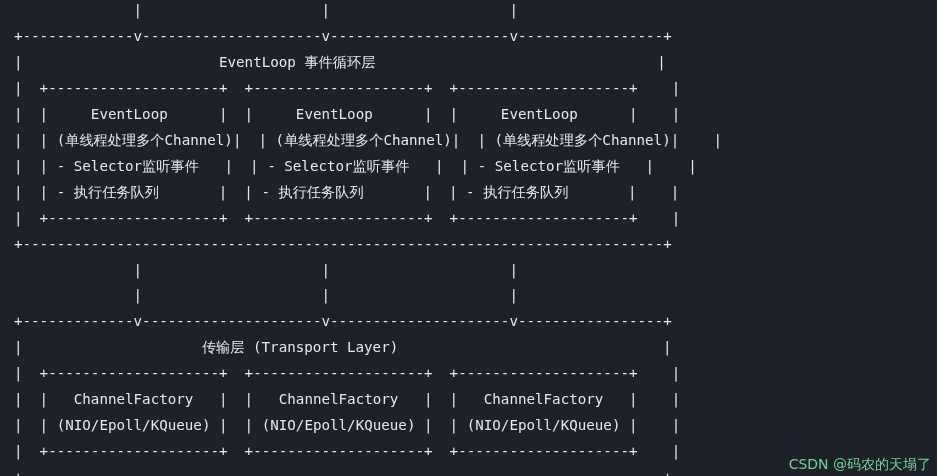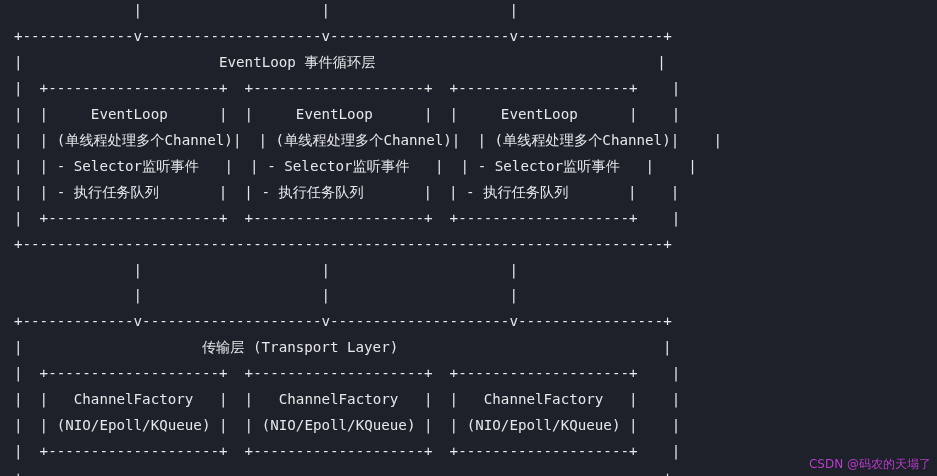--- a/index.html
+++ b/index.html
@@ -28,23 +28,23 @@
     color: #e6e7ea;
     white-space: pre;
     font-weight: 400;
     -webkit-font-smoothing: antialiased;
   }
   #watermark {
     position: absolute;
     right: 6px;
     bottom: 3px;
     font-family: "DejaVu Sans", "Liberation Sans", sans-serif;
-    font-size: 12px;
+    font-size: 14px;
     line-height: 18px;
-    color: #d946ef;
+    color: #86efac;
     opacity: 0.85;
     white-space: pre;
     pointer-events: none;
     text-shadow: 0 0 1px rgba(0,0,0,0.6);
   }
 </style>
 </head>
 <body>
 
 <pre id="ascii-canvas">              |                     |                     |

